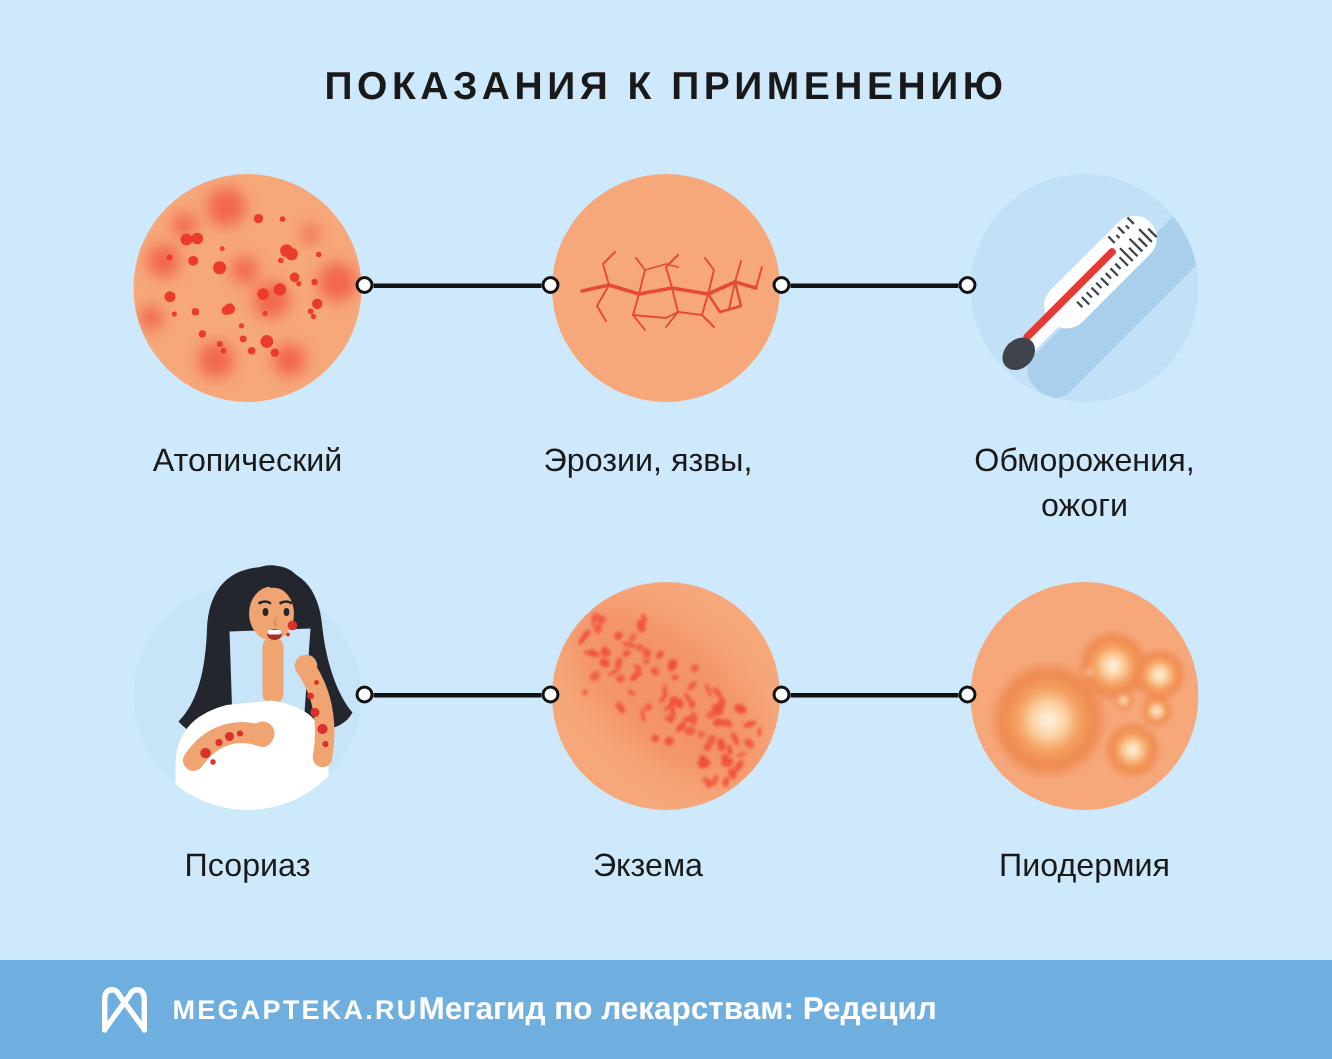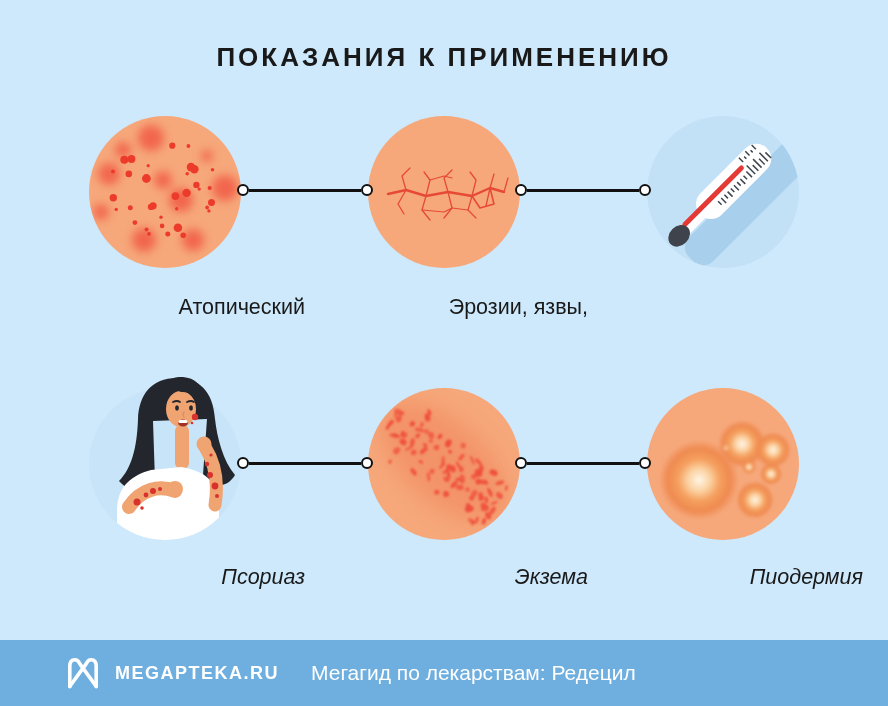--- a/index.html
+++ b/index.html
@@ -14,25 +14,25 @@
     position:absolute;top:42px;left:0;width:100%;
     margin:0;text-align:center;
     font-size:26px;font-weight:800;letter-spacing:3px;
     color:var(--text,#191919);
   }
   .fig{position:absolute;width:152px;height:152px;}
   .fig.c0{left:89px;}  .fig.c1{left:368px;} .fig.c2{left:647px;}
   .fig.r0{top:116px;}  .fig.r1{top:388px;}
   .fig.psoriasis{top:375px;height:165px;}
   .item-label{
-    position:absolute;width:280px;text-align:right;
+    position:absolute;width:280px;text-align:center;
     font-size:21.5px;line-height:30px;color:var(--text,#191919);
   }
-  .item-label.c0{left:25px;} .item-label.c1{left:308px;} .item-label.c2{left:583px;}
-  .item-label.r0{top:292px;} .item-label.r1{top:562px;font-style:italic;}
+  .item-label.c0{left:25px;} .item-label.c1{left:292px;} .item-label.c2{left:583px;}
+  .item-label.r0{top:292px;} .item-label.r1{top:562px;}
   .item-label span{display:block;}
   .connector{
     position:absolute;width:136px;height:12px;
     display:flex;align-items:center;
   }
   .connector .dot{
     width:12px;height:12px;box-sizing:border-box;
     border:2.6px solid var(--connector,#111);
     border-radius:50%;background:#fff;flex:0 0 auto;
   }
@@ -44,21 +44,21 @@
     background:var(--footer-background,#6FAFDF);
     display:flex;align-items:center;
     padding-left:64px;box-sizing:border-box;
     color:var(--footer-text,#fff);
   }
   .brand-logo{flex:0 0 auto;margin-right:13px;display:block;}
   .brand-name{
     font-size:18px;font-weight:800;letter-spacing:1.5px;
   }
   .footer-tagline{
-    margin-left:32px;font-size:21px;font-weight:400;
+    font-size:21px;font-weight:700;
   }
 </style>
 </head>
 <body>
 
 <div class="page">
 
   <h1 class="title">ПОКАЗАНИЯ К ПРИМЕНЕНИЮ</h1>
 
   <div class="fig r0 c0">
@@ -362,20 +362,24 @@
       </g>
     </svg>
   </div>
 
   <div class="item-label r0 c0">
     <span>Атопический</span>
   </div>
   <div class="item-label r0 c1">
     <span>Эрозии, язвы,</span>
   </div>
+  <div class="item-label r0 c2">
+    <span>Обморожения,</span>
+    <span>ожоги</span>
+  </div>
   <div class="item-label r1 c0">
     <span>Псориаз</span>
   </div>
   <div class="item-label r1 c2">
     <span>Пиодермия</span>
   </div>
   <div class="item-label r1 c1">
     <span>Экзема</span>
   </div>
 

